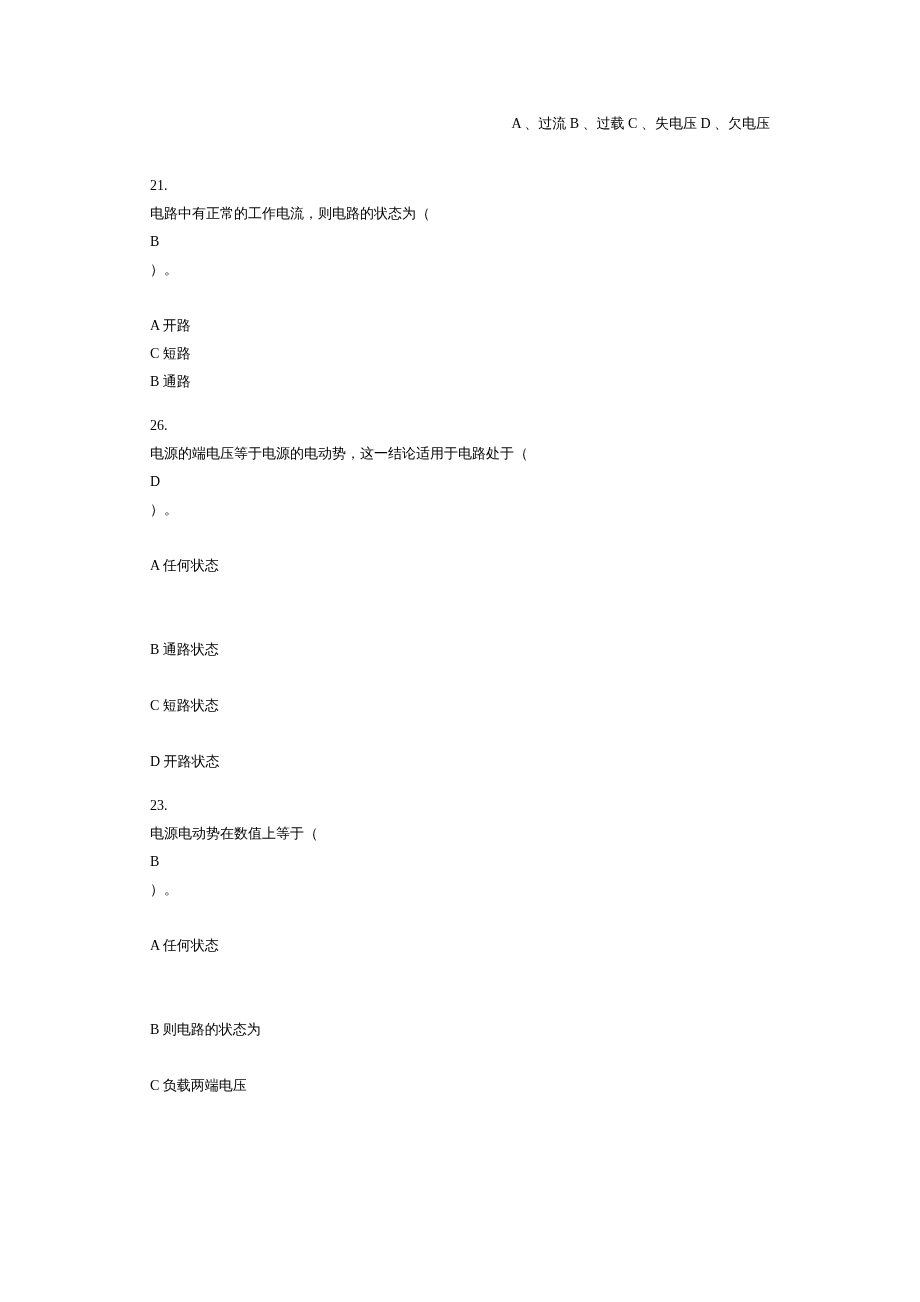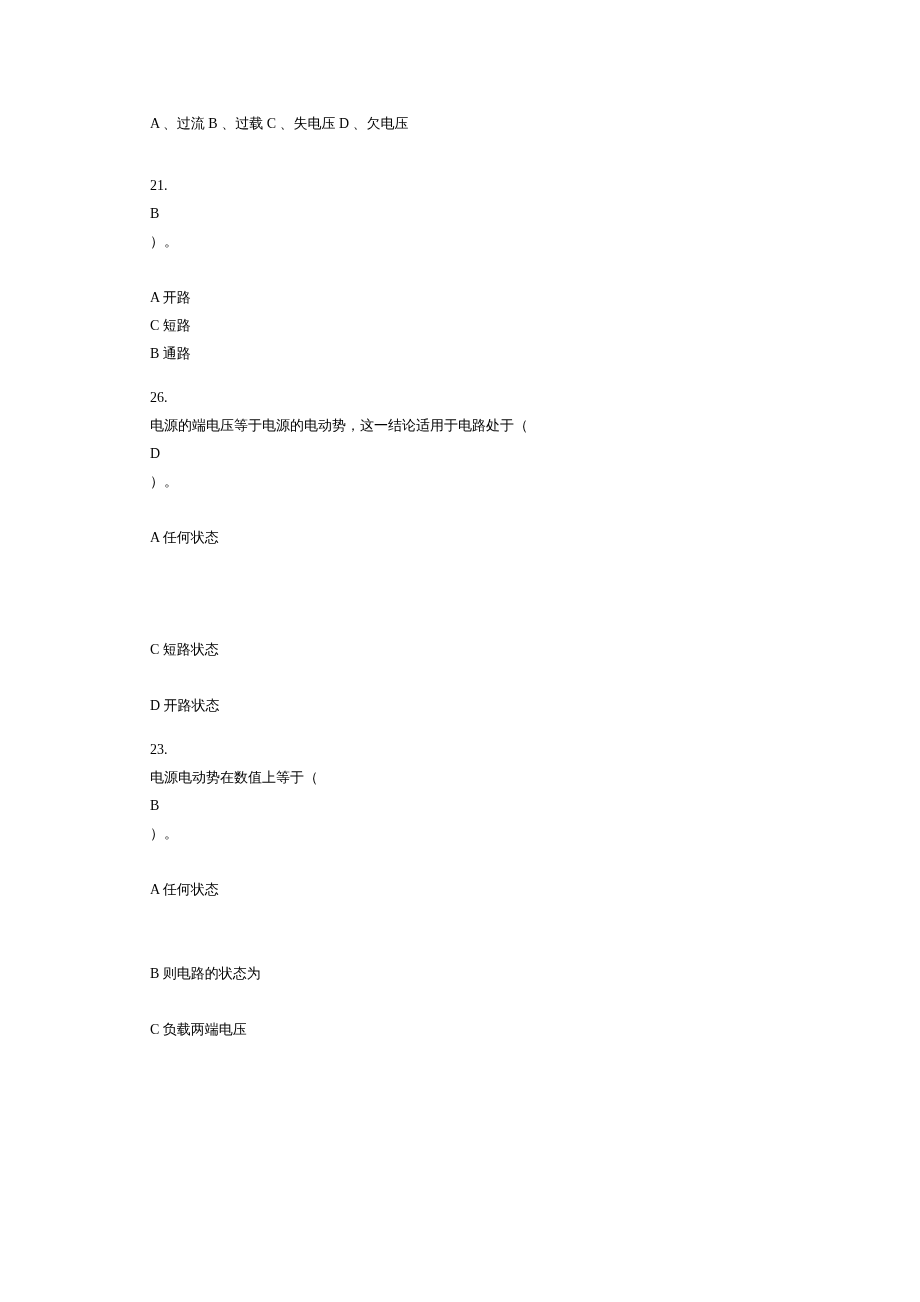--- a/index.html
+++ b/index.html
@@ -6,51 +6,53 @@
     body {
       background: #ffffff;
       font-family: "SimSun", "宋体", serif;
       font-size: 14px;
       color: #000000;
       line-height: 2.0;
       padding: 110px 150px 60px 150px;
       width: 920px;
     }
     .line { display: block; }
-    .q-intro { margin-bottom: 6px; }
+    .q-intro { margin-bottom: 6px; text-align: right; }
     .block { margin-bottom: 16px; }
     .opt { display: block; }
   </style>
 </head>
 <body>
 
 
 
 <div class="line q-intro">A 、过流  B 、过载  C 、失电压  D 、欠电压</div>
 
 <br>
 
 <div class="block">
   <span class="line">21.</span>
+  <span class="line">电路中有正常的工作电流，则电路的状态为（</span>
   <span class="line">B</span>
   <span class="line">）。</span>
   <br>
   <span class="opt">A 开路</span>
   <span class="opt">C 短路</span>
   <span class="opt">B 通路</span>
 </div>
 
 <div class="block">
   <span class="line">26.</span>
   <span class="line">电源的端电压等于电源的电动势，这一结论适用于电路处于（</span>
   <span class="line">D</span>
   <span class="line">）。</span>
   <br>
   <span class="opt">A 任何状态</span>
   <br><br>
+  <span class="opt">B 通路状态</span>
   <br>
   <span class="opt">C 短路状态</span>
   <br>
   <span class="opt">D 开路状态</span>
 </div>
 
 <div class="block">
   <span class="line">23.</span>
   <span class="line">电源电动势在数值上等于（</span>
   <span class="line">B</span>

